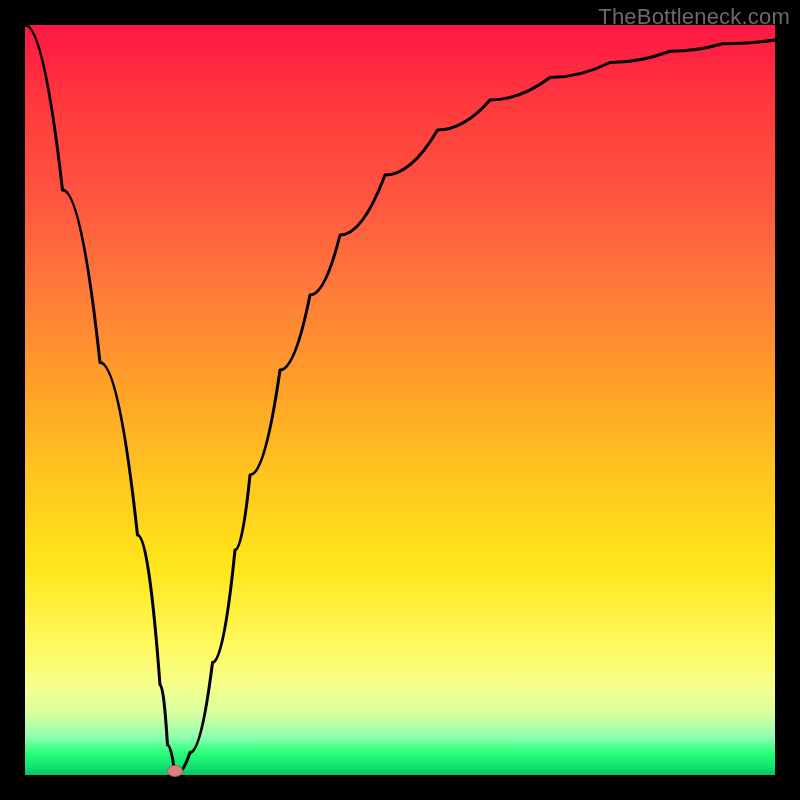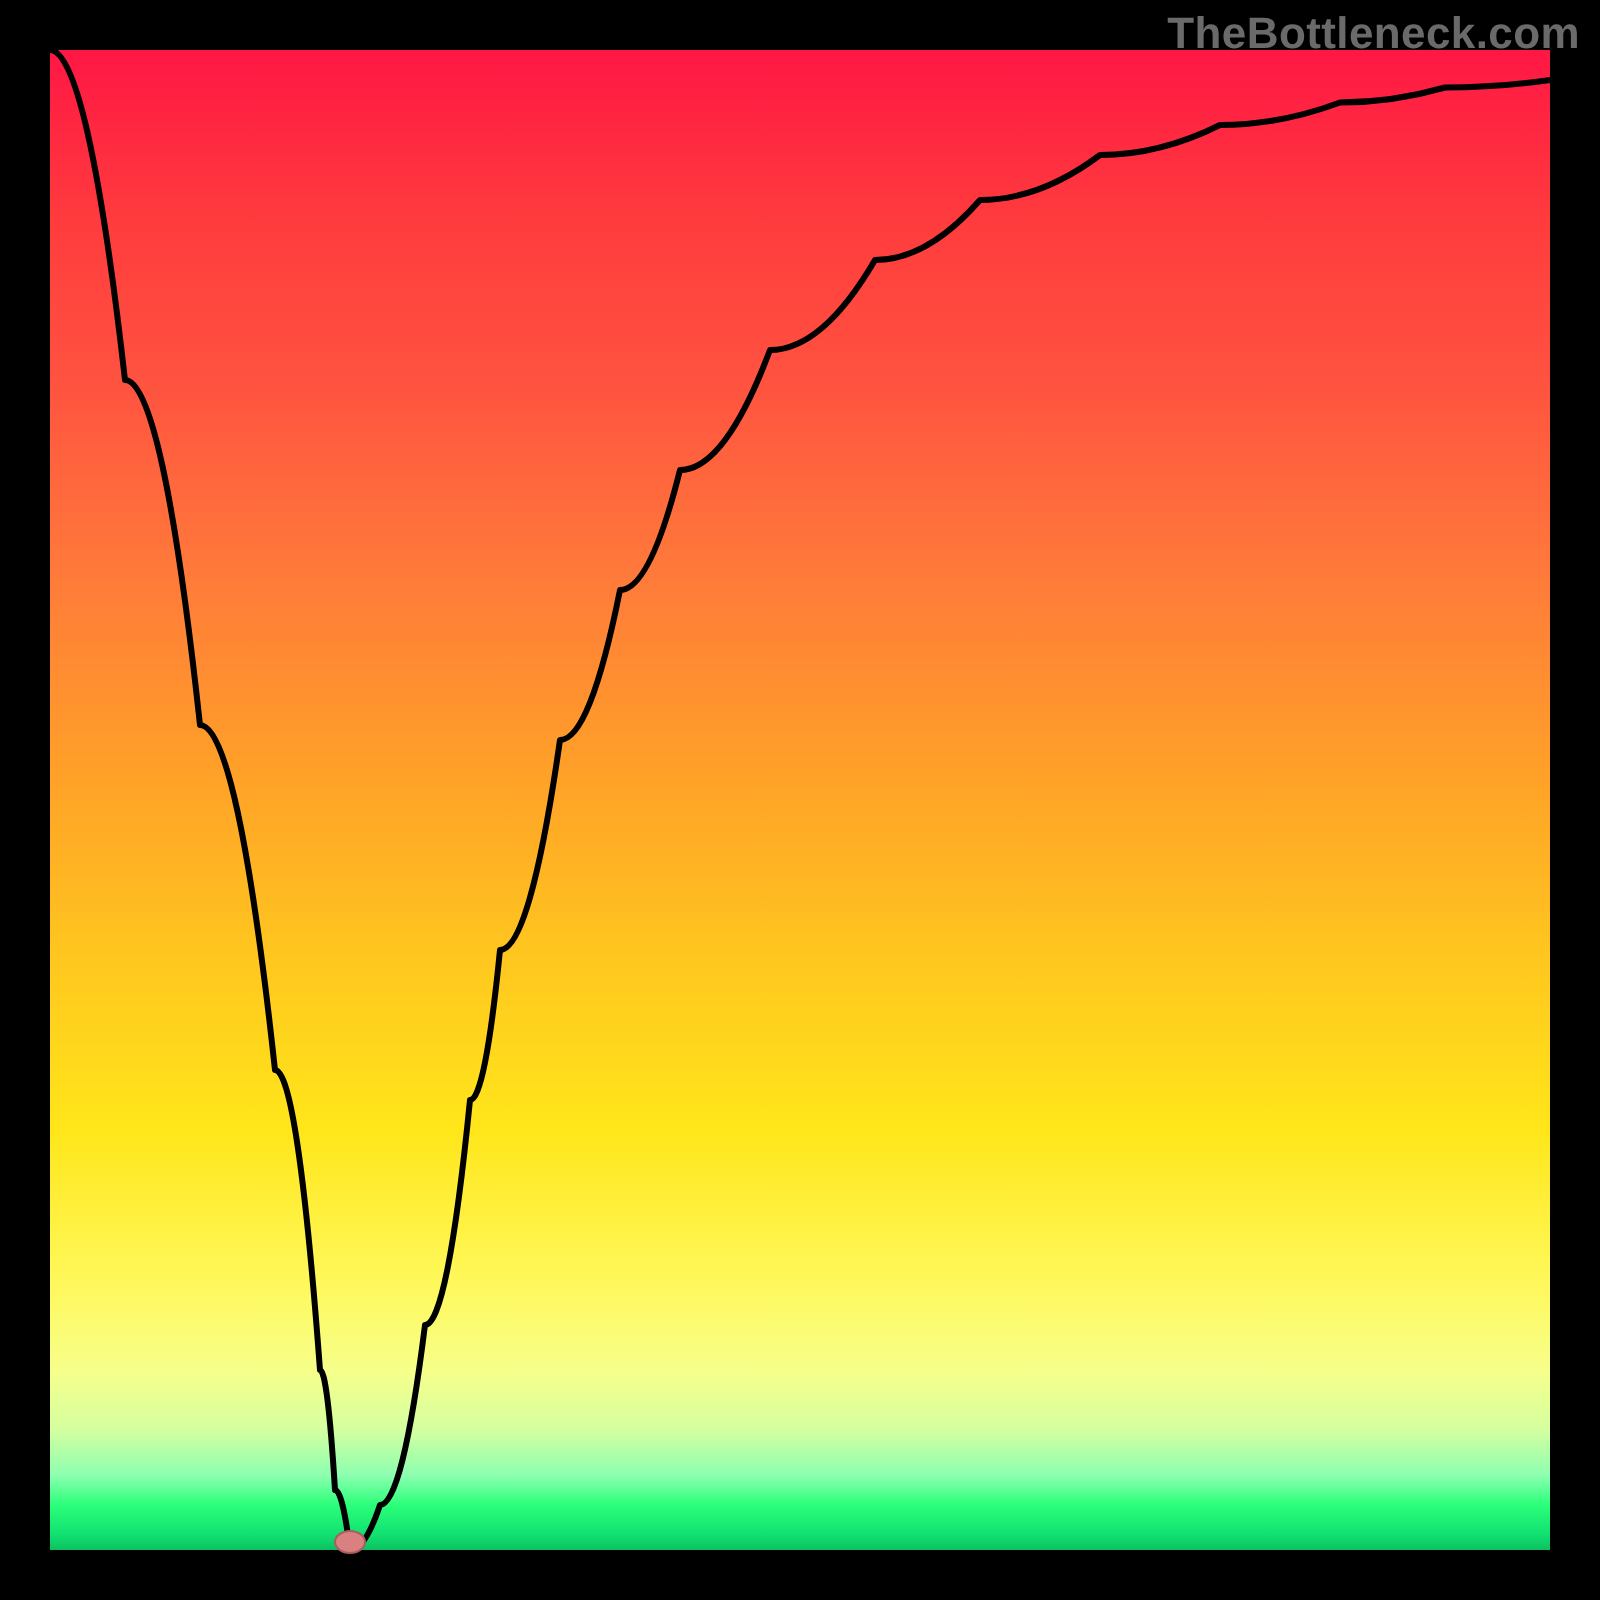--- a/index.html
+++ b/index.html
@@ -56,21 +56,21 @@
     background: #d98080;
     border: 1px solid rgba(100,40,40,0.4);
     transform: translate(-50%, -50%);
   }
   .watermark {
     position: absolute;
     right: 10px;
     top: 4px;
     color: #6a6a6a;
     font-size: 22px;
-    font-weight: 700;
+    font-weight: 400;
     letter-spacing: 0.2px;
     user-select: none;
   }
 </style>
 </head>
 <body>
 
 <div class="plot-area">
   <svg class="curve-svg" viewBox="0 0 750 750" preserveAspectRatio="none">
     <path id="curve" class="curve-path" d="M 0 0 Q 18.75 0 37.5 165 Q 56.25 165 75 337.49999999999994 Q 93.75 337.49999999999994 112.5 510 Q 123.75 510 135 660 Q 138.75 660 142.5 720 Q 146.25 720 150 750 Q 157.5 750 165 727.5 Q 176.25 727.5 187.5 637.5 Q 198.75 637.5 210.00000000000003 525 Q 217.5 525 225 450 Q 240 450 255.00000000000003 345 Q 270 345 285 270 Q 300 270 315 210 Q 337.5 210 360 150 Q 386.25 150 412.50000000000006 105 Q 438.75 105 465 75 Q 495 75 525 52.5 Q 555 52.5 585 37.5 Q 615 37.5 645 26.25 Q 671.25 26.25 697.5 18.75 Q 723.75 18.75 750 15"></path>

